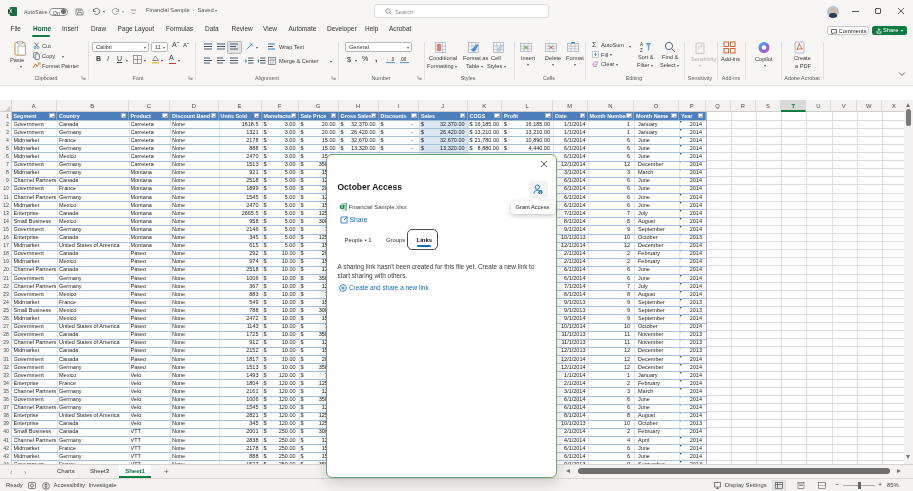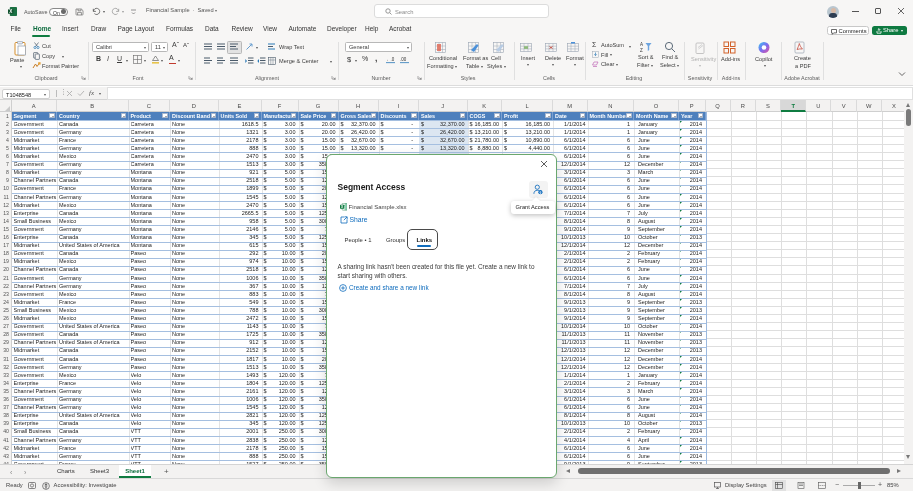--- a/index.html
+++ b/index.html
@@ -368,37 +368,20 @@
       <span class="car ri" style="left:764px;top:27px"></span>
 <svg class="ri" style="left:793px;top:3px" width="13" height="13" viewBox="0 0 13 13" fill="none">
         <rect x="2" y="1" width="9" height="11" rx="1" stroke="#9aa5b2" stroke-width="0.7"></rect>
         <path d="M4 8.5 c1 -2 2 -4.5 2.3 -6 c0.8 2.5 2 4.5 3.2 5.5 c-1.8 -0.3 -4 0 -5.5 0.5 Z" stroke="#c0392b" stroke-width="0.7"></path>
       </svg>
 <span class="rt" style="left:794px;top:17px">Create</span>
       <span class="rt" style="left:795px;top:25px">a PDF</span>
 <svg class="ri" style="left:898px;top:33px" width="8" height="6" viewBox="0 0 8 6" fill="none" stroke="#555" stroke-width="0.9">
         <path d="M1 1.5 L4 4.5 L7 1.5"></path>
       </svg>
-</div>
-<div id="fbar">
-<div class="abs" style="left:2px;top:1.5px;width:48px;height:10px;background:#fff;border:1px solid #d0d0d0;border-radius:2px">
-        <span class="abs" style="left:3px;top:2px;font-size:5.6px;color:#222">T1048548</span>
-        <span class="car abs" style="right:3px;top:4.5px"></span>
-      </div>
-<div class="abs" style="left:56px;top:3px;width:1px;height:7px;background:#bbb"></div>
-<span class="abs" style="left:60px;top:1px;font-size:7px;color:#888">⋮</span>
-<svg class="abs" style="left:66px;top:3px" width="7" height="7" viewBox="0 0 7 7" stroke="#b0b0b0" stroke-width="0.9">
-        <path d="M1 1 L6 6 M6 1 L1 6"></path>
-      </svg>
-<svg class="abs" style="left:77px;top:3px" width="8" height="7" viewBox="0 0 8 7" fill="none" stroke="#b0b0b0" stroke-width="0.9">
-        <path d="M1 3.5 L3 5.5 L7 1"></path>
-      </svg>
-<span class="abs" style="left:89px;top:1.5px;font-size:7px;font-style:italic;color:#555;font-family:'Liberation Serif',serif">fx</span>
-<span class="car abs" style="left:99px;top:6px"></span>
-<div class="abs" style="left:107px;top:0px;width:806px;height:12.5px;background:#fff;border:1px solid #e0e0e0"></div>
 </div>
 <div id="colhdr">
 <div class="abs" style="left:0;top:0;width:11.5px;height:11.5px;border-right:1px solid #cfcfcf">
         <span style="position:absolute;right:1px;bottom:1px;width:0;height:0;border-left:5px solid transparent;border-bottom:5px solid #c9c9c9"></span>
       </div>
 <div class="ch" style="left:11.5px;width:45.5px;">A</div>
 <div class="ch" style="left:57px;width:71.5px;">B</div>
 <div class="ch" style="left:128.5px;width:41.5px;">C</div>
 <div class="ch" style="left:170px;width:48.5px;">D</div>
 <div class="ch" style="left:218.5px;width:43px;">E</div>
@@ -2451,21 +2434,21 @@
 <span class="abs" style="left:835px;top:2px;font-size:7px;color:#555">−</span>
 <div class="abs" style="left:843px;top:6px;width:32px;height:1px;background:#aaa"></div>
 <div class="abs" style="left:858px;top:3px;width:2.5px;height:7px;background:#666"></div>
 <span class="abs" style="left:878px;top:2px;font-size:7px;color:#555">+</span>
 <span class="abs" style="left:887px;top:3px">85%</span>
 </div>
 <div id="dlg">
 <svg class="abs" style="right:7.5px;top:5px" width="8" height="8" viewBox="0 0 8 8" stroke="#333" stroke-width="0.8">
         <path d="M1 1 L7 7 M7 1 L1 7"></path>
       </svg>
-<div class="abs" style="left:11px;top:27px;font-size:8.5px;font-weight:bold;color:#1a1a1a">Segment Access</div>
+<div class="abs" style="left:11px;top:27px;font-size:8.5px;font-weight:bold;color:#1a1a1a">October Access</div>
 <div class="abs" style="left:202px;top:26px;width:19px;height:17px;background:#f3f3f3;border-radius:3px">
         <svg class="abs" style="left:4.5px;top:3px" width="10" height="11" viewBox="0 0 10 11" fill="none" stroke="#0f6cbd" stroke-width="0.85">
           <circle cx="4.3" cy="3.2" r="2.1"></circle>
           <path d="M0.9 9.8 c0 -2.4 1.4 -3.5 3.4 -3.5 c0.8 0 1.5 0.2 2 0.6"></path>
           <circle cx="7.4" cy="8.2" r="2.1" fill="#0f6cbd" stroke="none"></circle>
           <circle cx="7.4" cy="8.2" r="0.7" fill="none" stroke="#fff" stroke-width="0.5"></circle>
           <path d="M7.4 8.8 v1 M8 9.3 h-0.6" stroke="#fff" stroke-width="0.5"></path>
         </svg>
       </div>
 <div class="abs" style="left:205px;top:41.5px;width:0;height:0;border-left:4px solid transparent;border-right:4px solid transparent;border-bottom:4.5px solid #fff;filter:drop-shadow(0 -1px 1px rgba(0,0,0,.08));z-index:3"></div>

